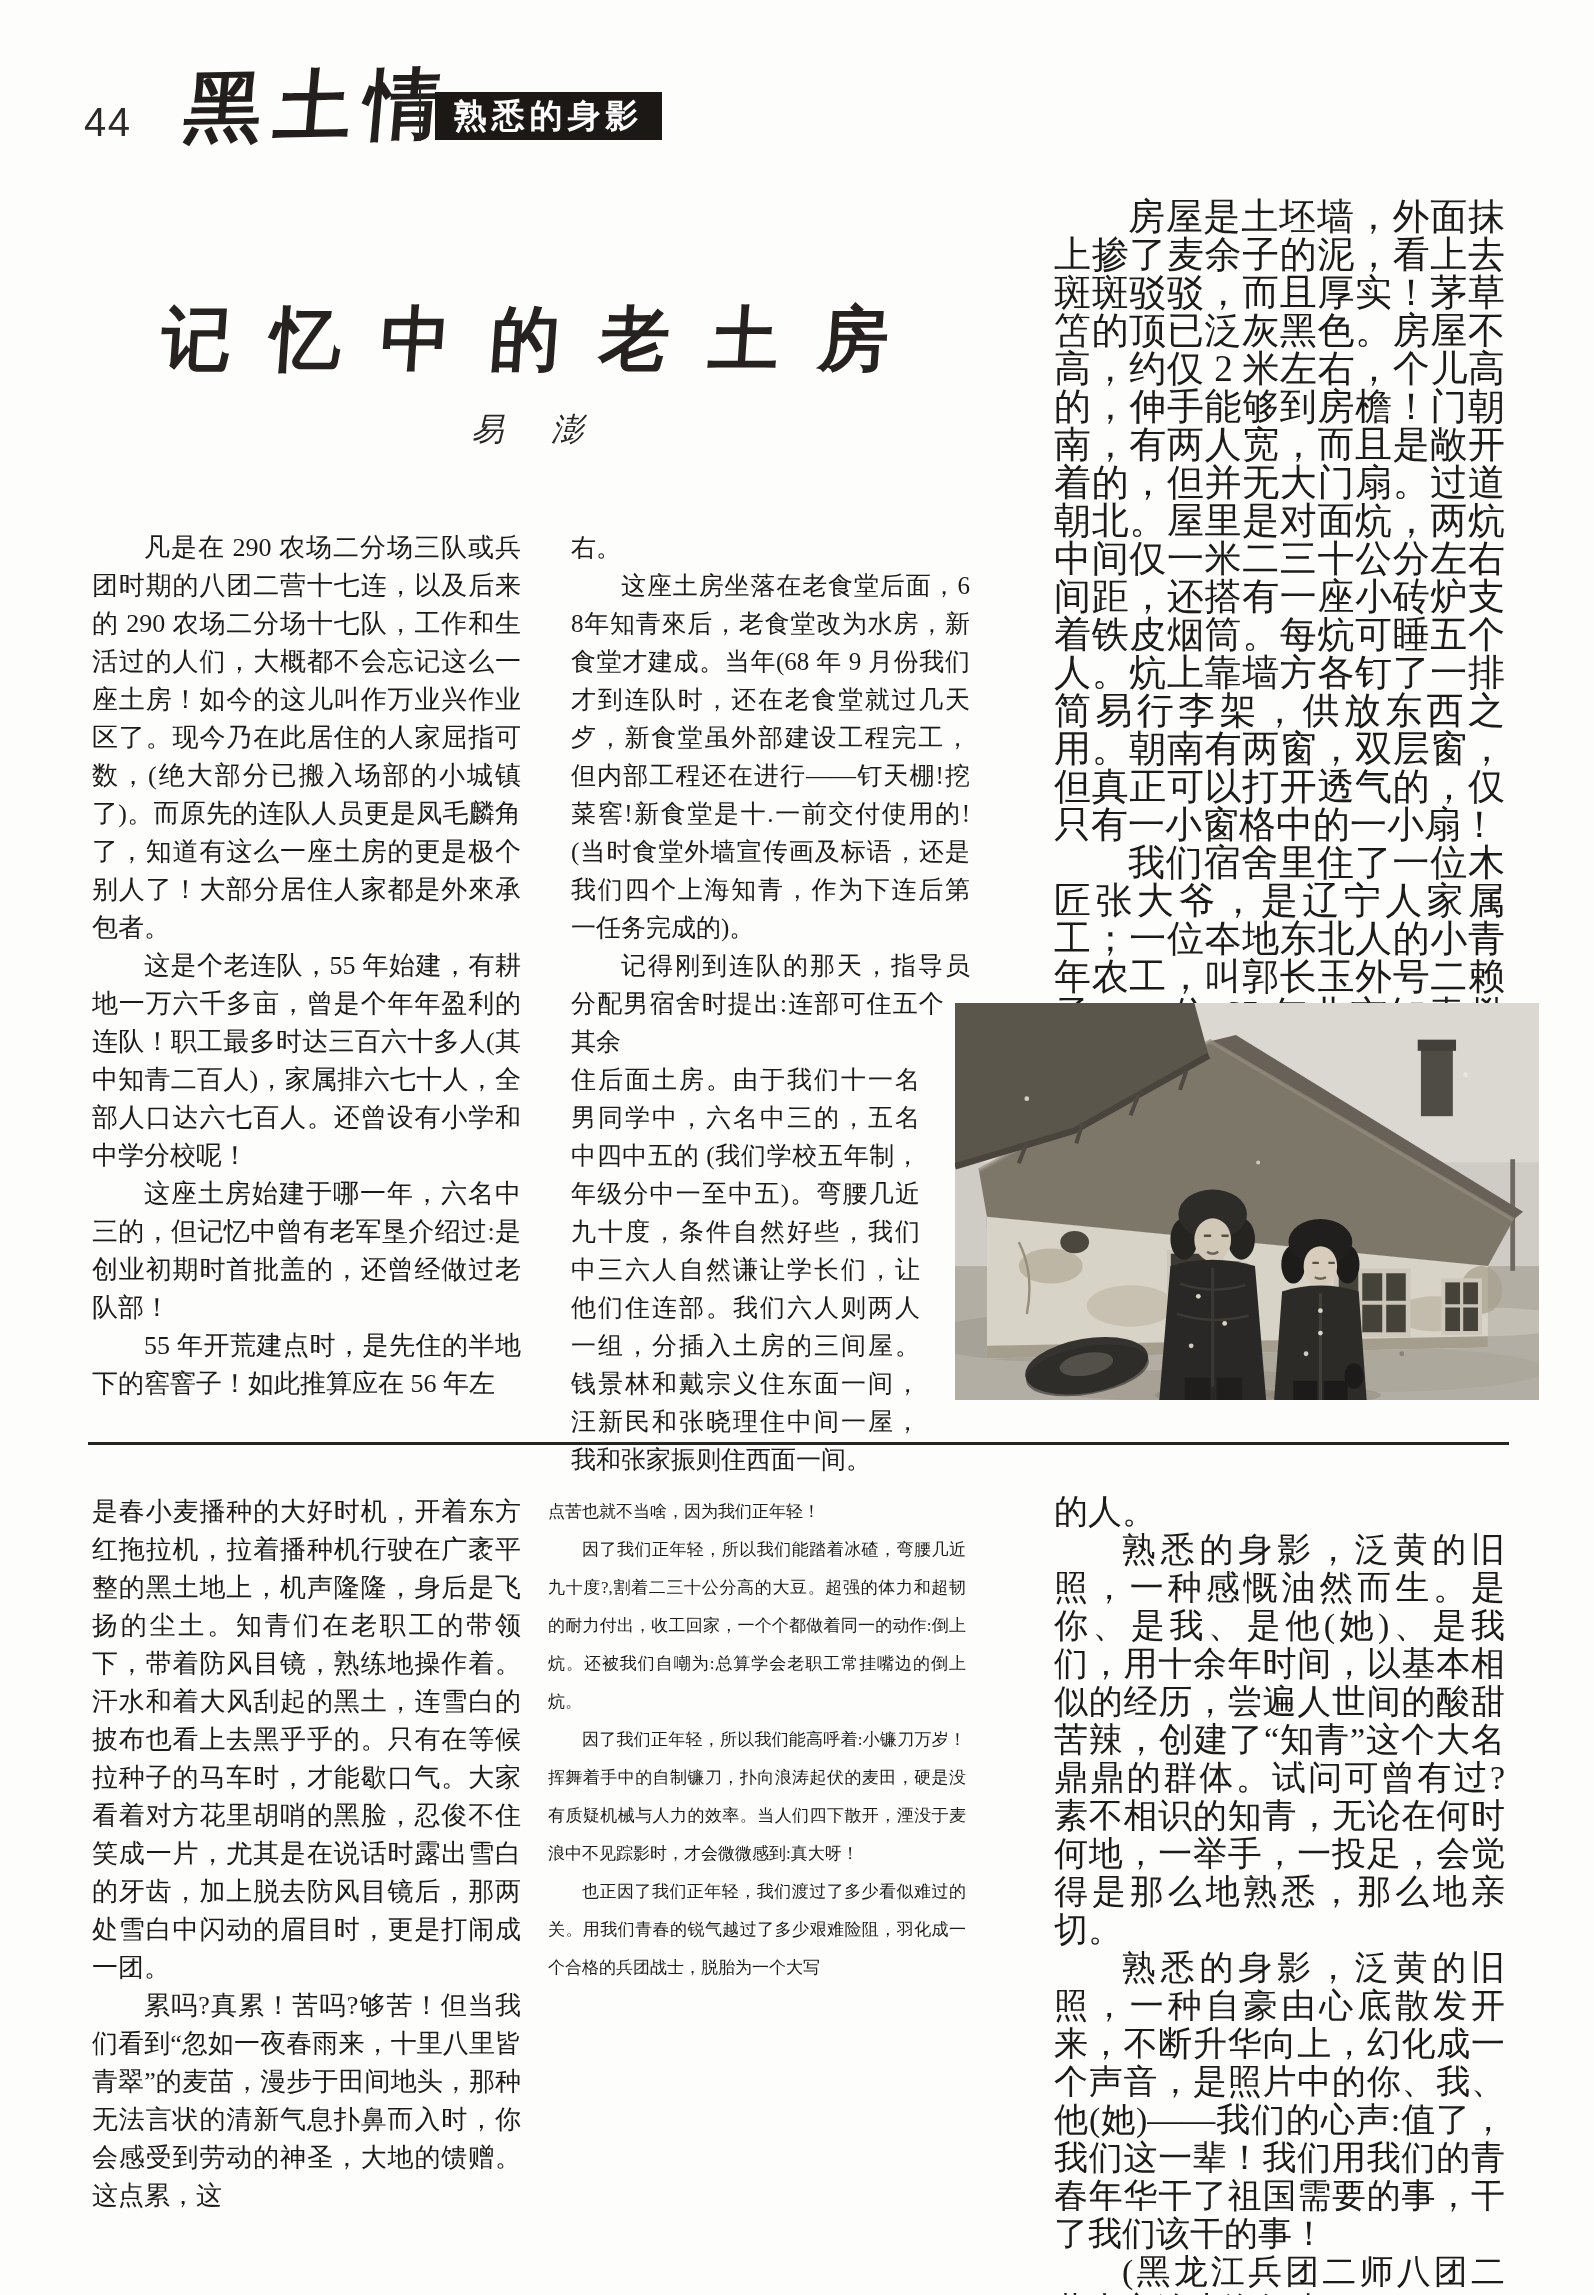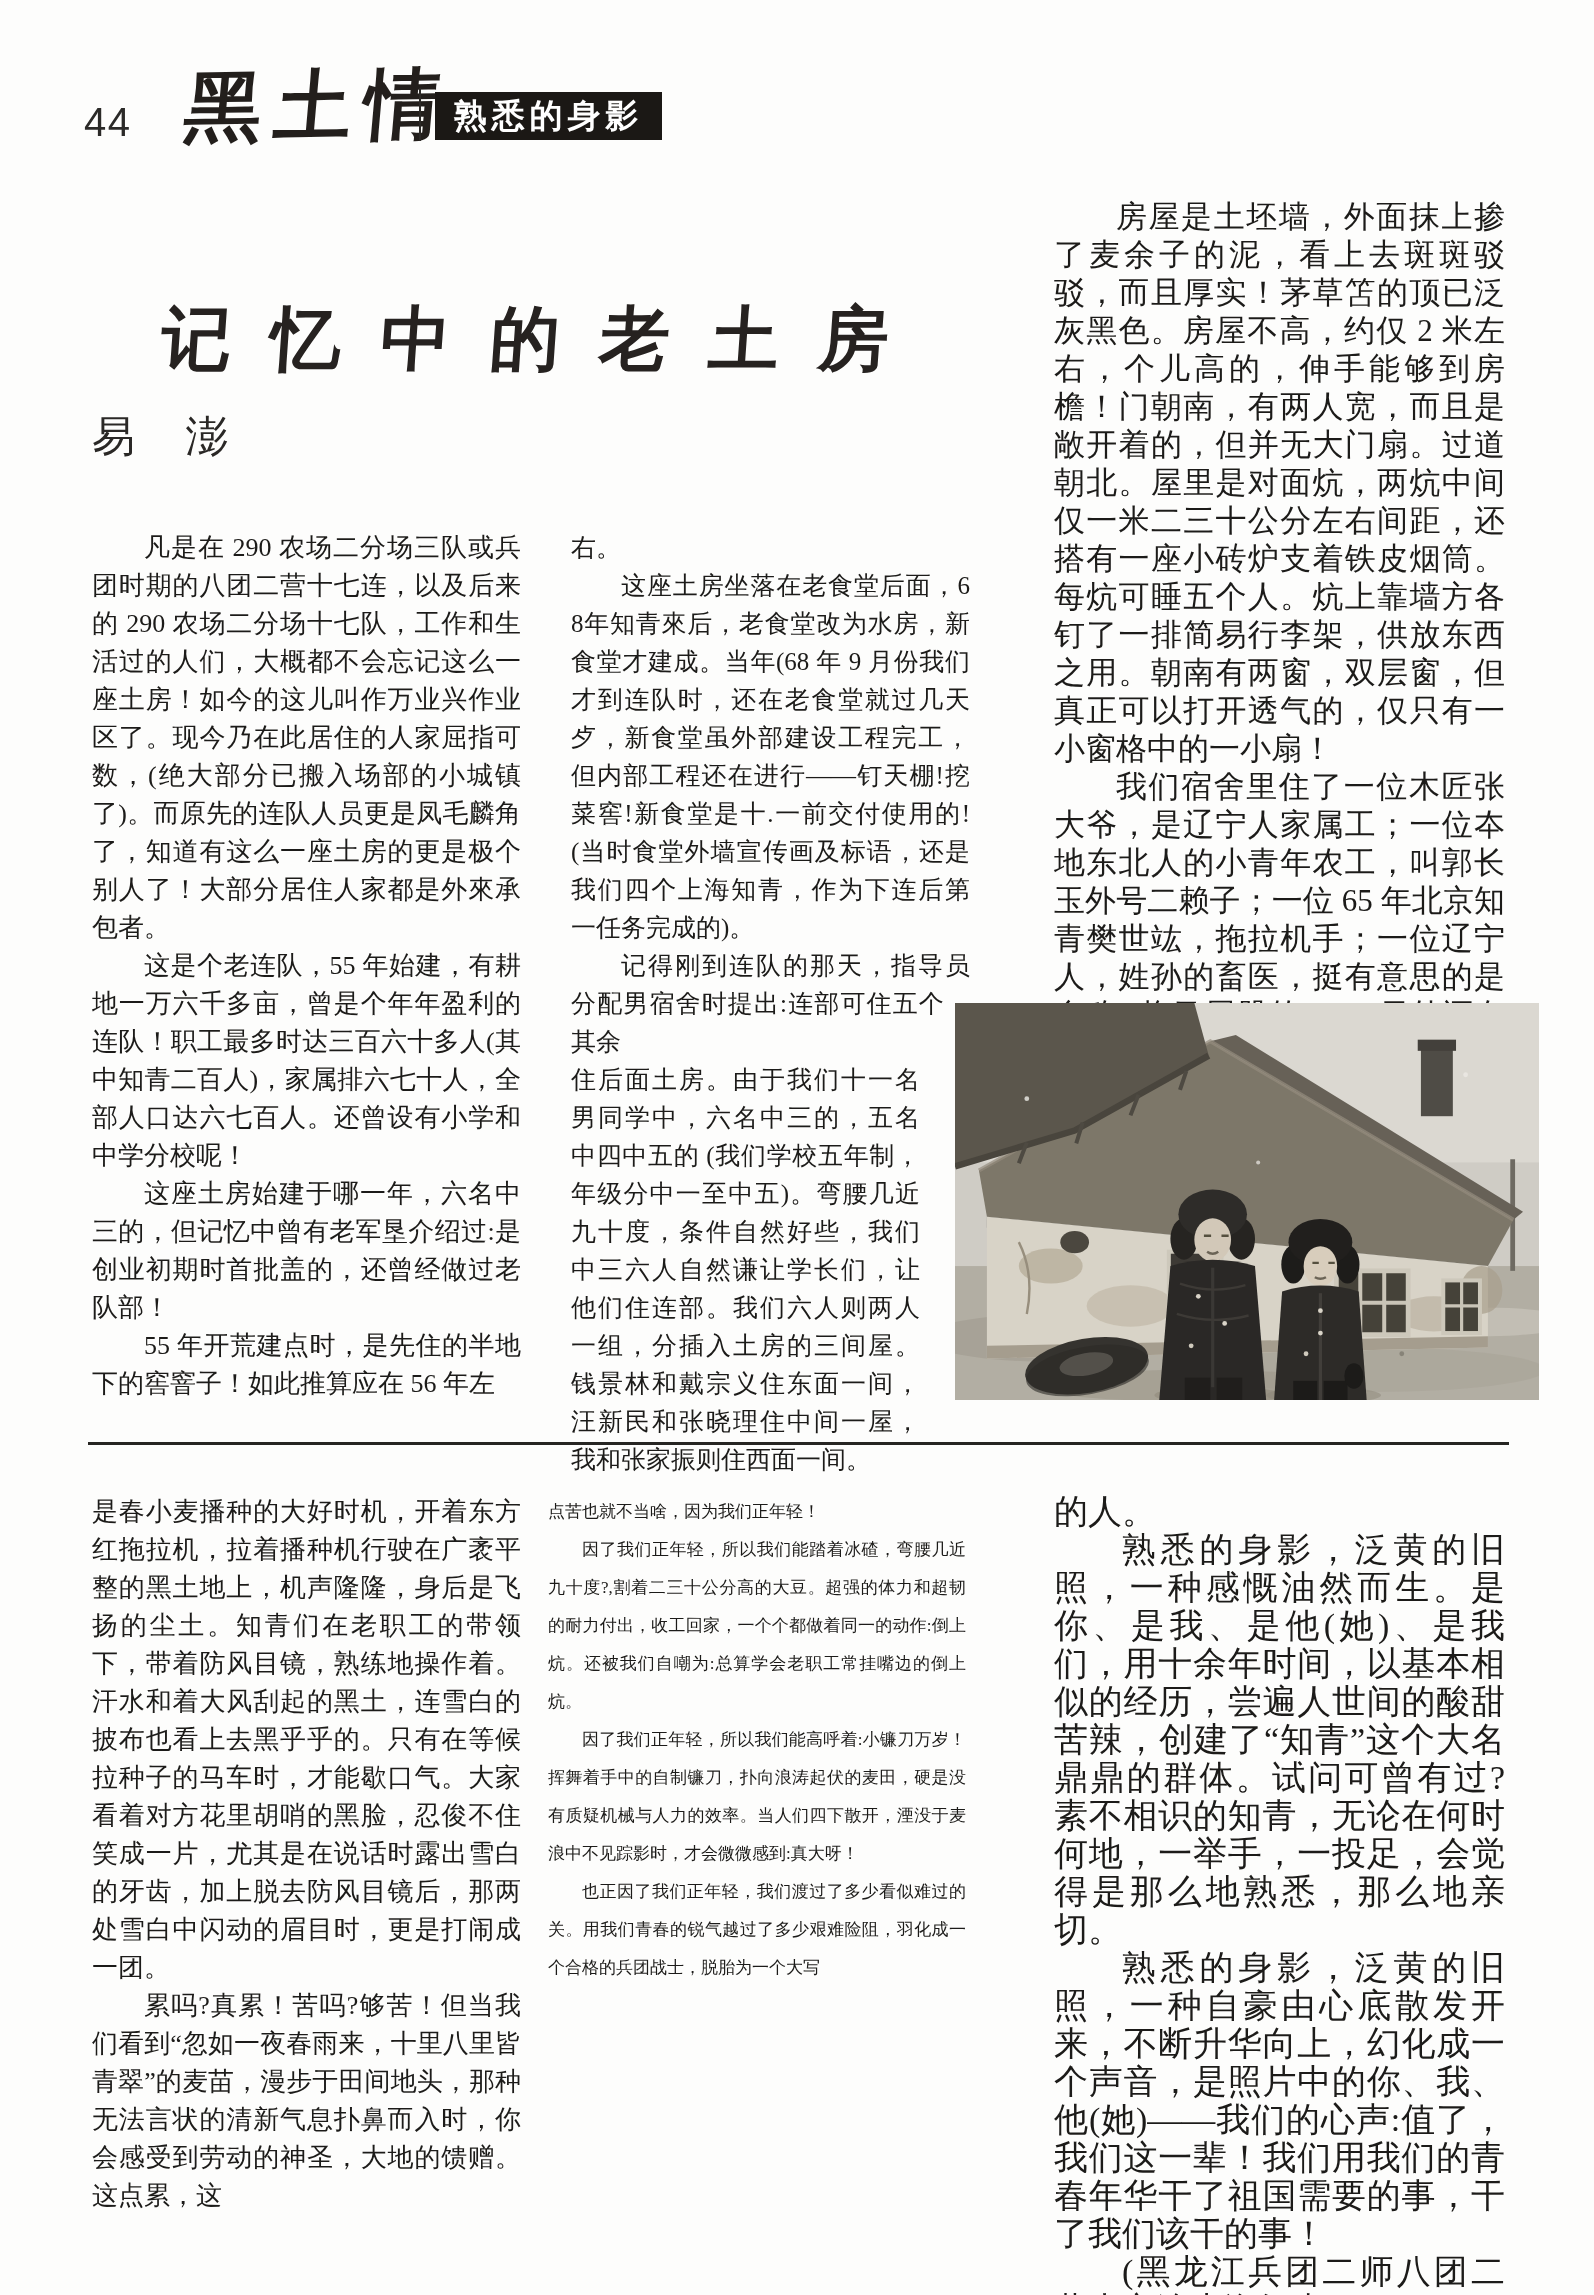--- a/index.html
+++ b/index.html
@@ -41,31 +41,32 @@
   
   .article-title {
     position:absolute; left:92px; top:293px; width:877px;
     text-align:center;
     font-size:70px; font-weight:900; color:#262220;
     letter-spacing:11px; white-space:nowrap;
     transform:skewX(-4deg);
   }
   .article-author {
     position:absolute; left:92px; top:408px; width:877px;
-    font-size:43px; color:#2a2826; letter-spacing:6.4px; word-spacing:27px;
+    text-align:center;
+    font-size:32px; color:#2a2826; letter-spacing:6.4px; word-spacing:27px;font-style:italic;
   }
   
   .col { position:absolute; text-align:justify; }
   .col p { margin:0; word-break:break-all; }
   .col p.indent { text-indent:2em; }
 
   .top-col1 { left:92px;  top:529px;  width:429px; font-size:26px;   line-height:38px; }
   .top-col2 { left:571px;  top:529px;  width:399px; font-size:25px;   line-height:38px; }
   .top-col2-b { width:349px; }
-  .top-col3 { left:1054px; top:198px;  width:451px; font-size:31px; line-height:38px; }
+  .top-col3 { left:1054px; top:198px;  width:451px; font-size:37px; line-height:38px; }
 
   .bottom-col1 { left:92px;  top:1493px; width:429px; font-size:26px;   line-height:38px; }
   .bottom-col2 { left:548px;  top:1493px; width:418px; font-size:17px;   line-height:38px; }
   .bottom-col3 { left:1054px; top:1493px; width:451px; font-size:34px; line-height:38px; }
 
   .section-divider {
     position:absolute; left:88px; top:1442px;
     width:1421px; height:3.2px; background:#262522;
   }
   

